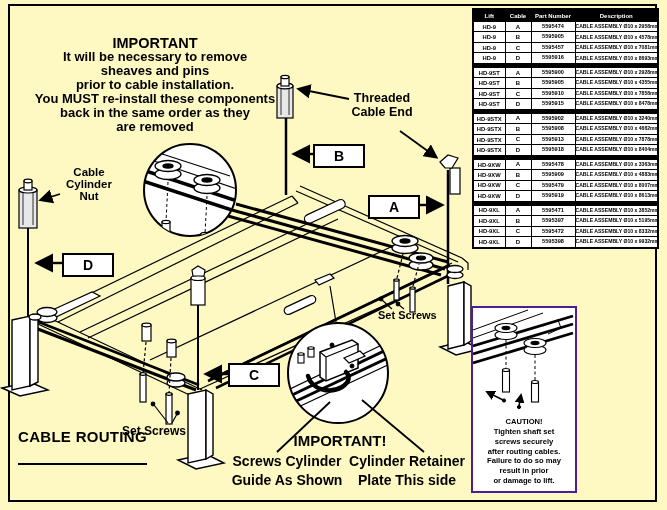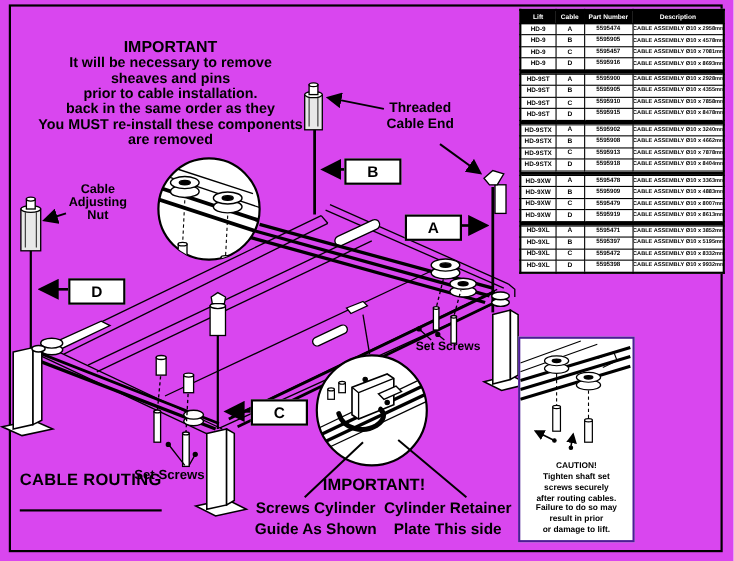--- a/index.html
+++ b/index.html
@@ -1,16 +1,16 @@
 <!DOCTYPE html>
 <html><head>
 <meta charset="utf-8">
 <style>
   html,body{margin:0;padding:0;background:#fff;}
-  .page{position:relative;width:667px;height:510px;background:#d946ef;overflow:hidden;
+  .page{position:relative;width:667px;height:510px;background:#fef9c3;overflow:hidden;
         font-family:"Liberation Sans",sans-serif;color:#000;}
   .frame{position:absolute;left:8px;top:4px;width:649px;height:498px;border:2px solid #000;box-sizing:border-box;}
   .diagram-svg{position:absolute;left:0;top:0;z-index:1;}
   .txt{position:absolute;z-index:2;font-weight:bold;color:#000;}
   .center{text-align:center;}
   
   .top-notice{left:30px;top:36px;width:250px;font-size:13px;line-height:14px;}
   .top-notice .t{font-size:14.5px;}
   
   .can{left:50px;top:166px;width:78px;font-size:11.5px;line-height:12px;}
@@ -231,28 +231,28 @@
       <path d="M349,99 L299,89" stroke-width="1.8" marker-end="url(#ah)"></path>
       <path d="M400,131 L436,157" stroke-width="1.8" marker-end="url(#ah)"></path>
     </g>
   </svg>
 
   <div class="txt top-notice center">
     <div class="t">IMPORTANT</div>
     <div>It will be necessary to remove</div>
     <div>sheaves and pins</div>
     <div>prior to cable installation.</div>
+    <div>You MUST re-install these components</div>
     <div>back in the same order as they</div>
-    <div>You MUST re-install these components</div>
     <div>are removed</div>
   </div>
 
   <div class="txt can center">
     <div>Cable</div>
-    <div>Adjusting</div>
+    <div>Cylinder</div>
     <div>Nut</div>
   </div>
   <div class="txt tce center">
     <div>Threaded</div>
     <div>Cable End</div>
   </div>
   <div class="txt ss-left">Set Screws</div>
   <div class="txt ss-right">Set Screws</div>
   <div class="txt routing">CABLE ROUTING</div>
 

